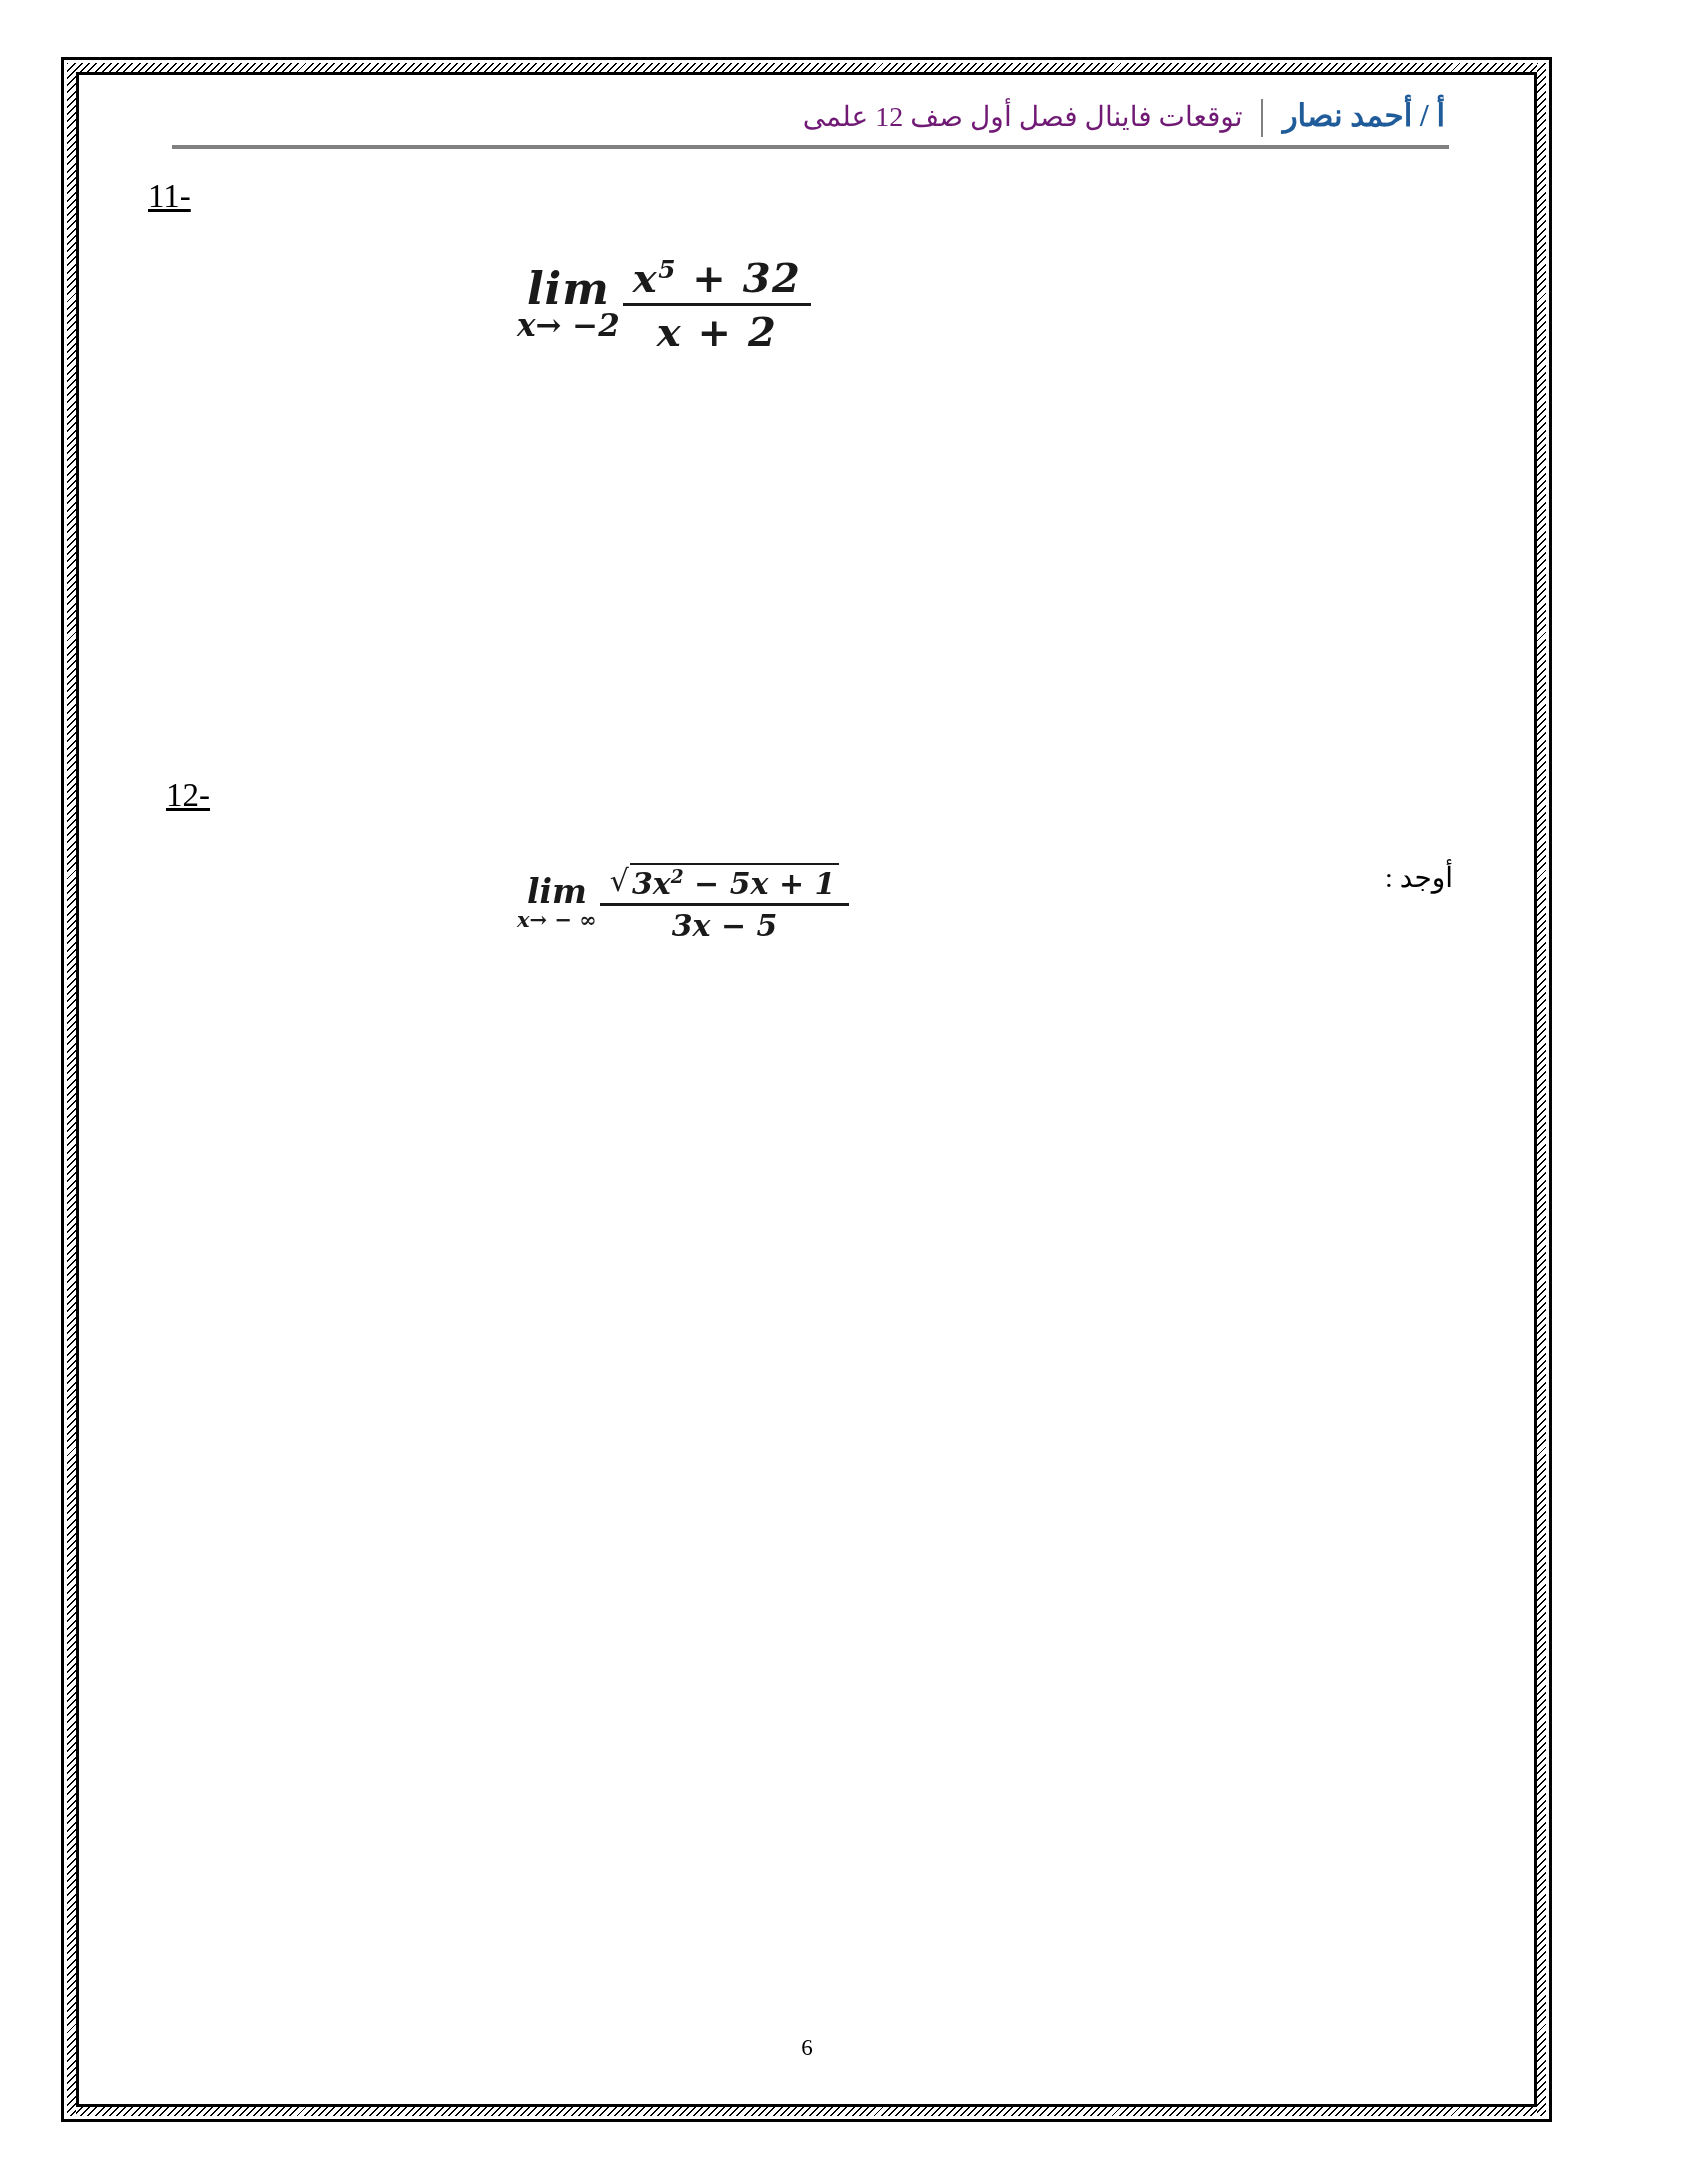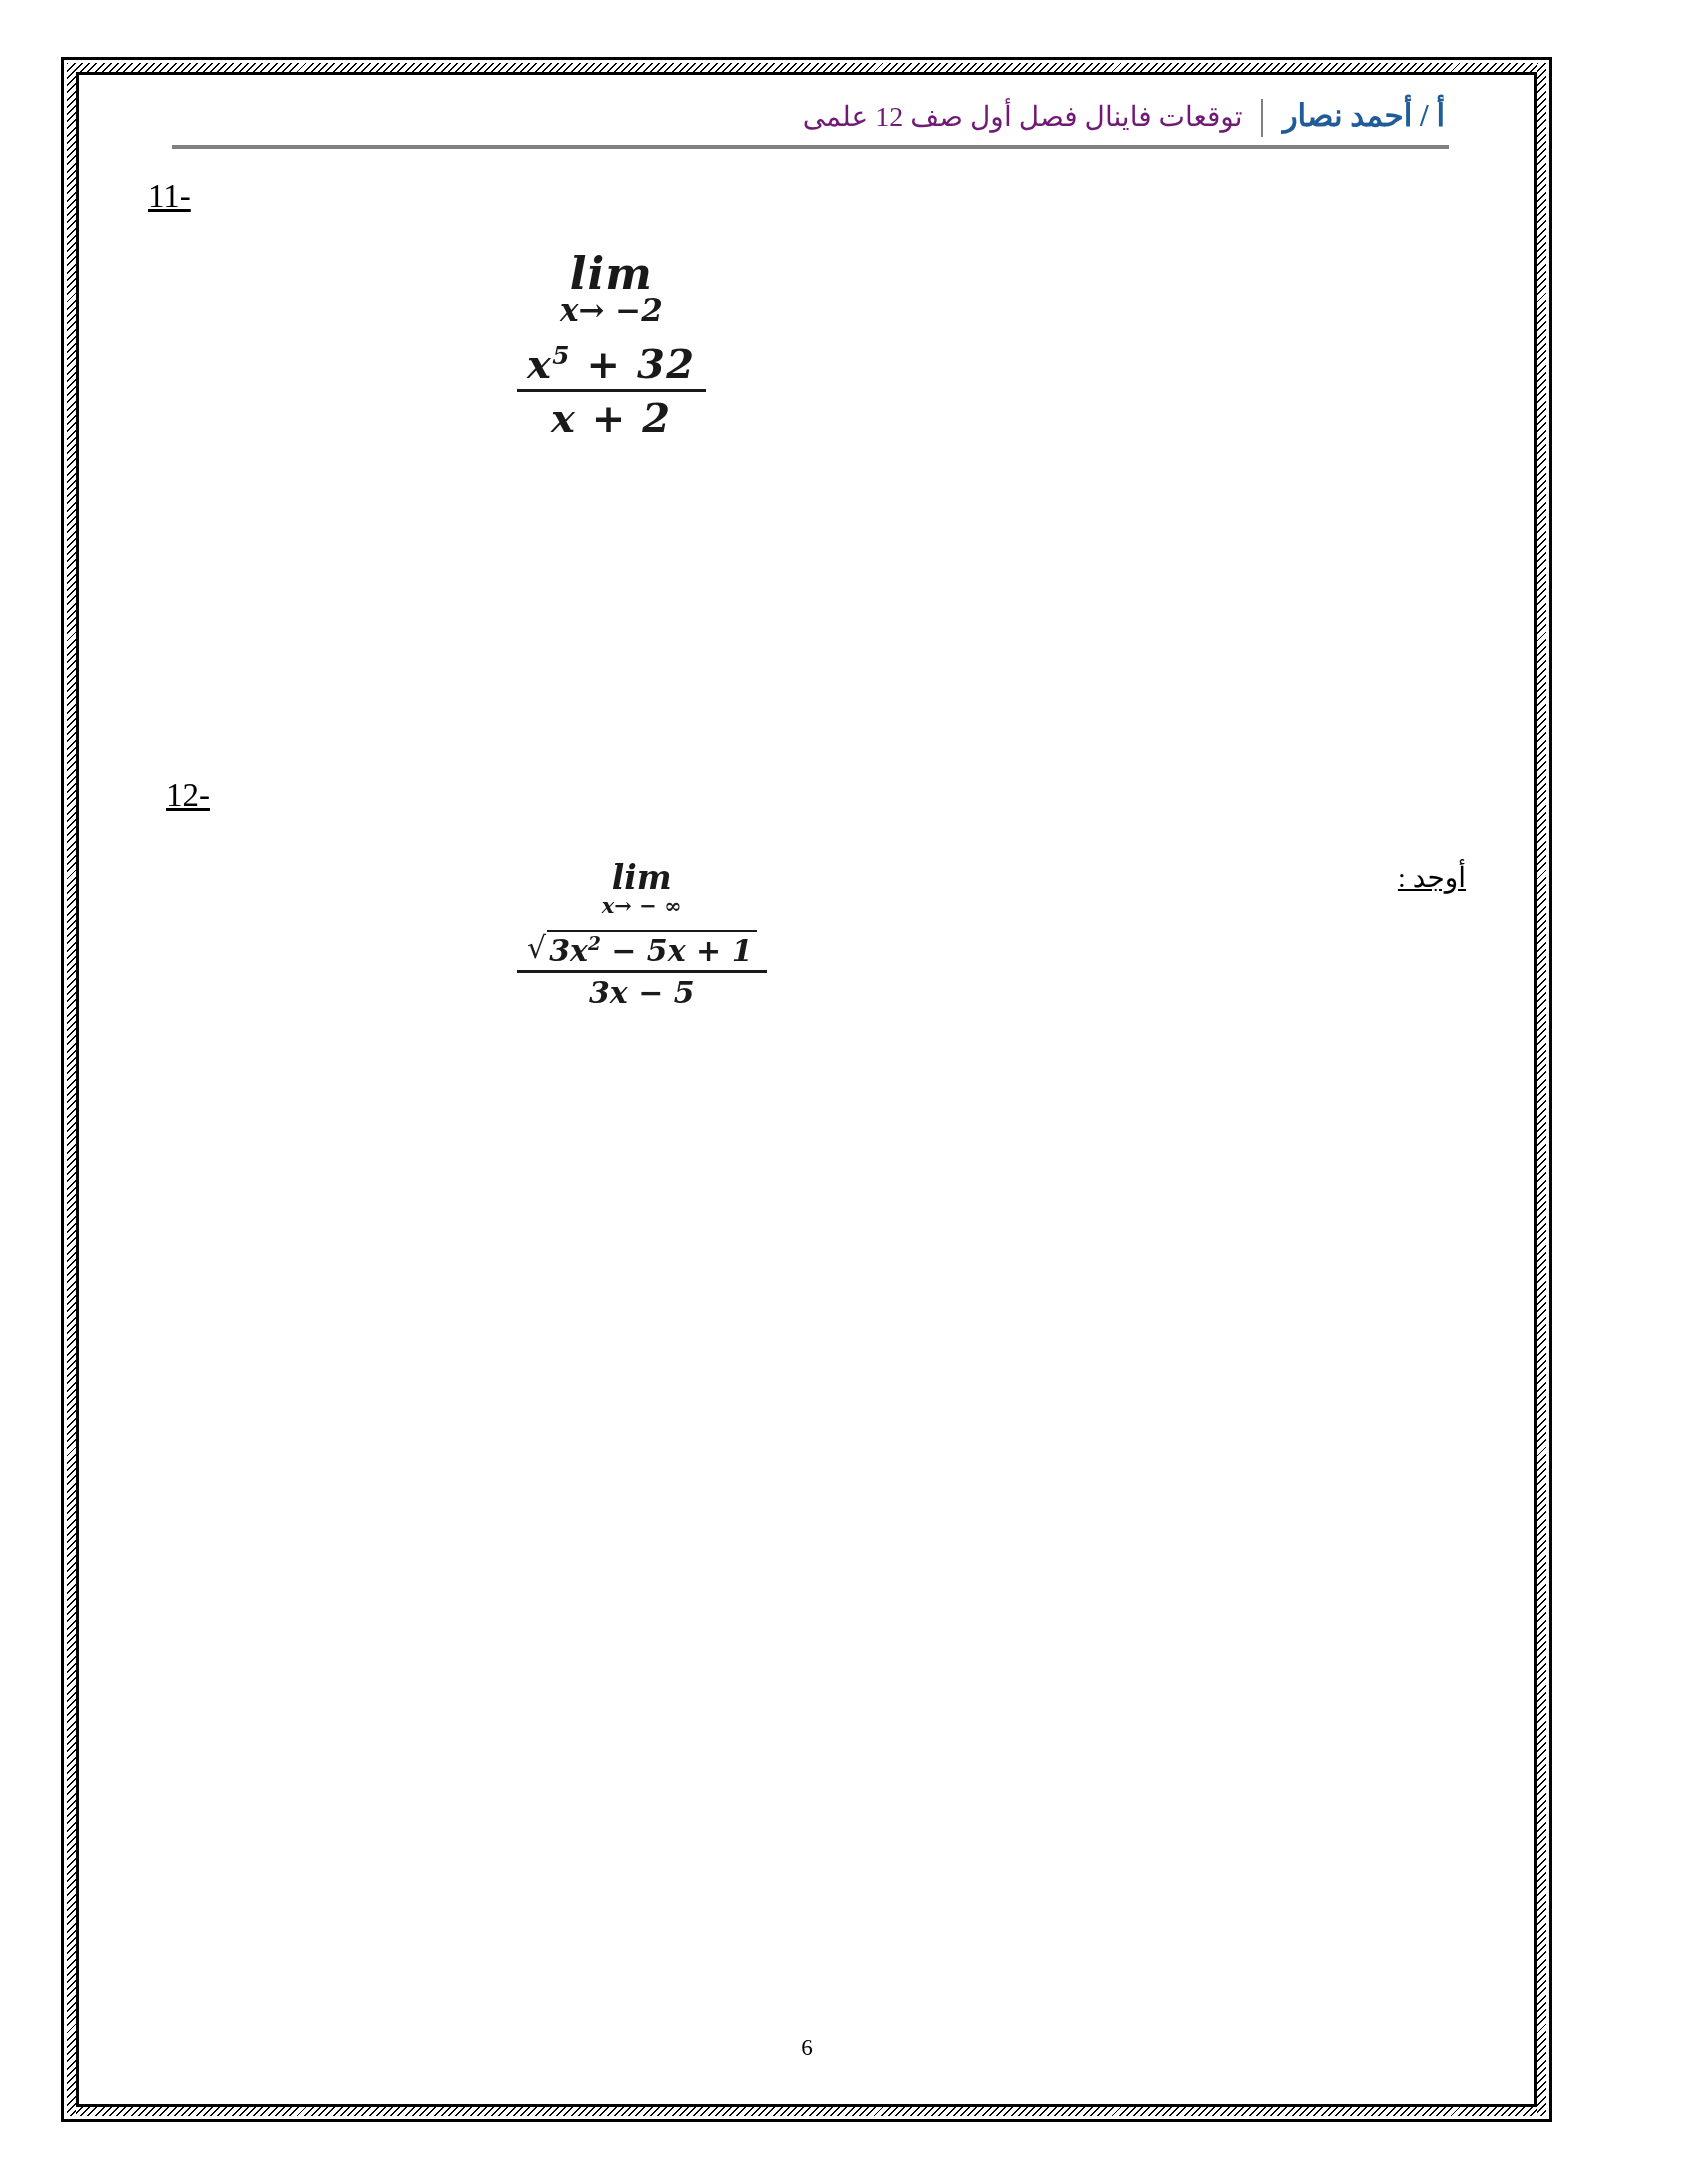--- a/index.html
+++ b/index.html
@@ -125,23 +125,23 @@
 
   
   .math {
     position: absolute;
     color: #1a1a1a;
     font-family: "DejaVu Serif", serif;
     white-space: nowrap;
   }
   .mathrow {
     display: flex;
-    flex-direction: column;
+    flex-direction: row;
     align-items: center;
-    gap: 12px;
+    gap: 3px;
   }
   .limop {
     display: flex;
     flex-direction: column;
     align-items: center;
     line-height: 1.02;
   }
   .limop .lim-main {
     font-style: italic;
     font-weight: bold;
@@ -247,21 +247,21 @@
           <span>x</span><sup class="exp">5</sup><span> + 32</span>
         </div>
         <div class="bar"></div>
         <div class="den">x + 2</div>
       </div>
     </div>
   </div>
 
   <div class="q-number" style="left:57px; top:698px;margin-left:18px;">12-</div>
 
-  <div class="q-prompt" style="right:57px; top:782px;text-decoration:underline;">أوجد :</div>
+  <div class="q-prompt" style="right:70px; top:782px;">أوجد :</div>
 
   <div class="math" id="math-12">
     <div class="mathrow">
       <div class="limop">
         <span class="lim-main">lim</span>
         <span class="lim-sub">x→ − ∞</span>
       </div>
       <div class="frac">
         <div class="num">
           <span class="radical">

